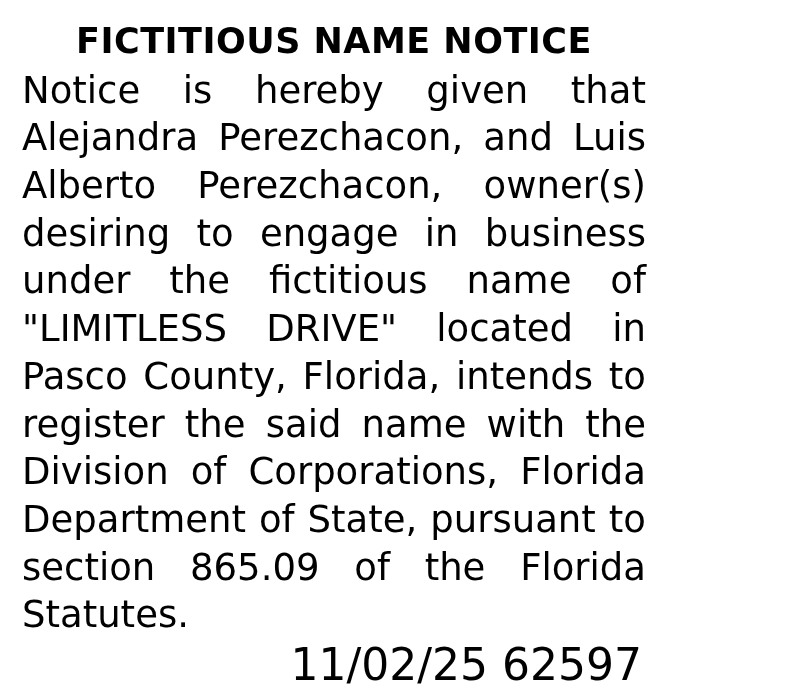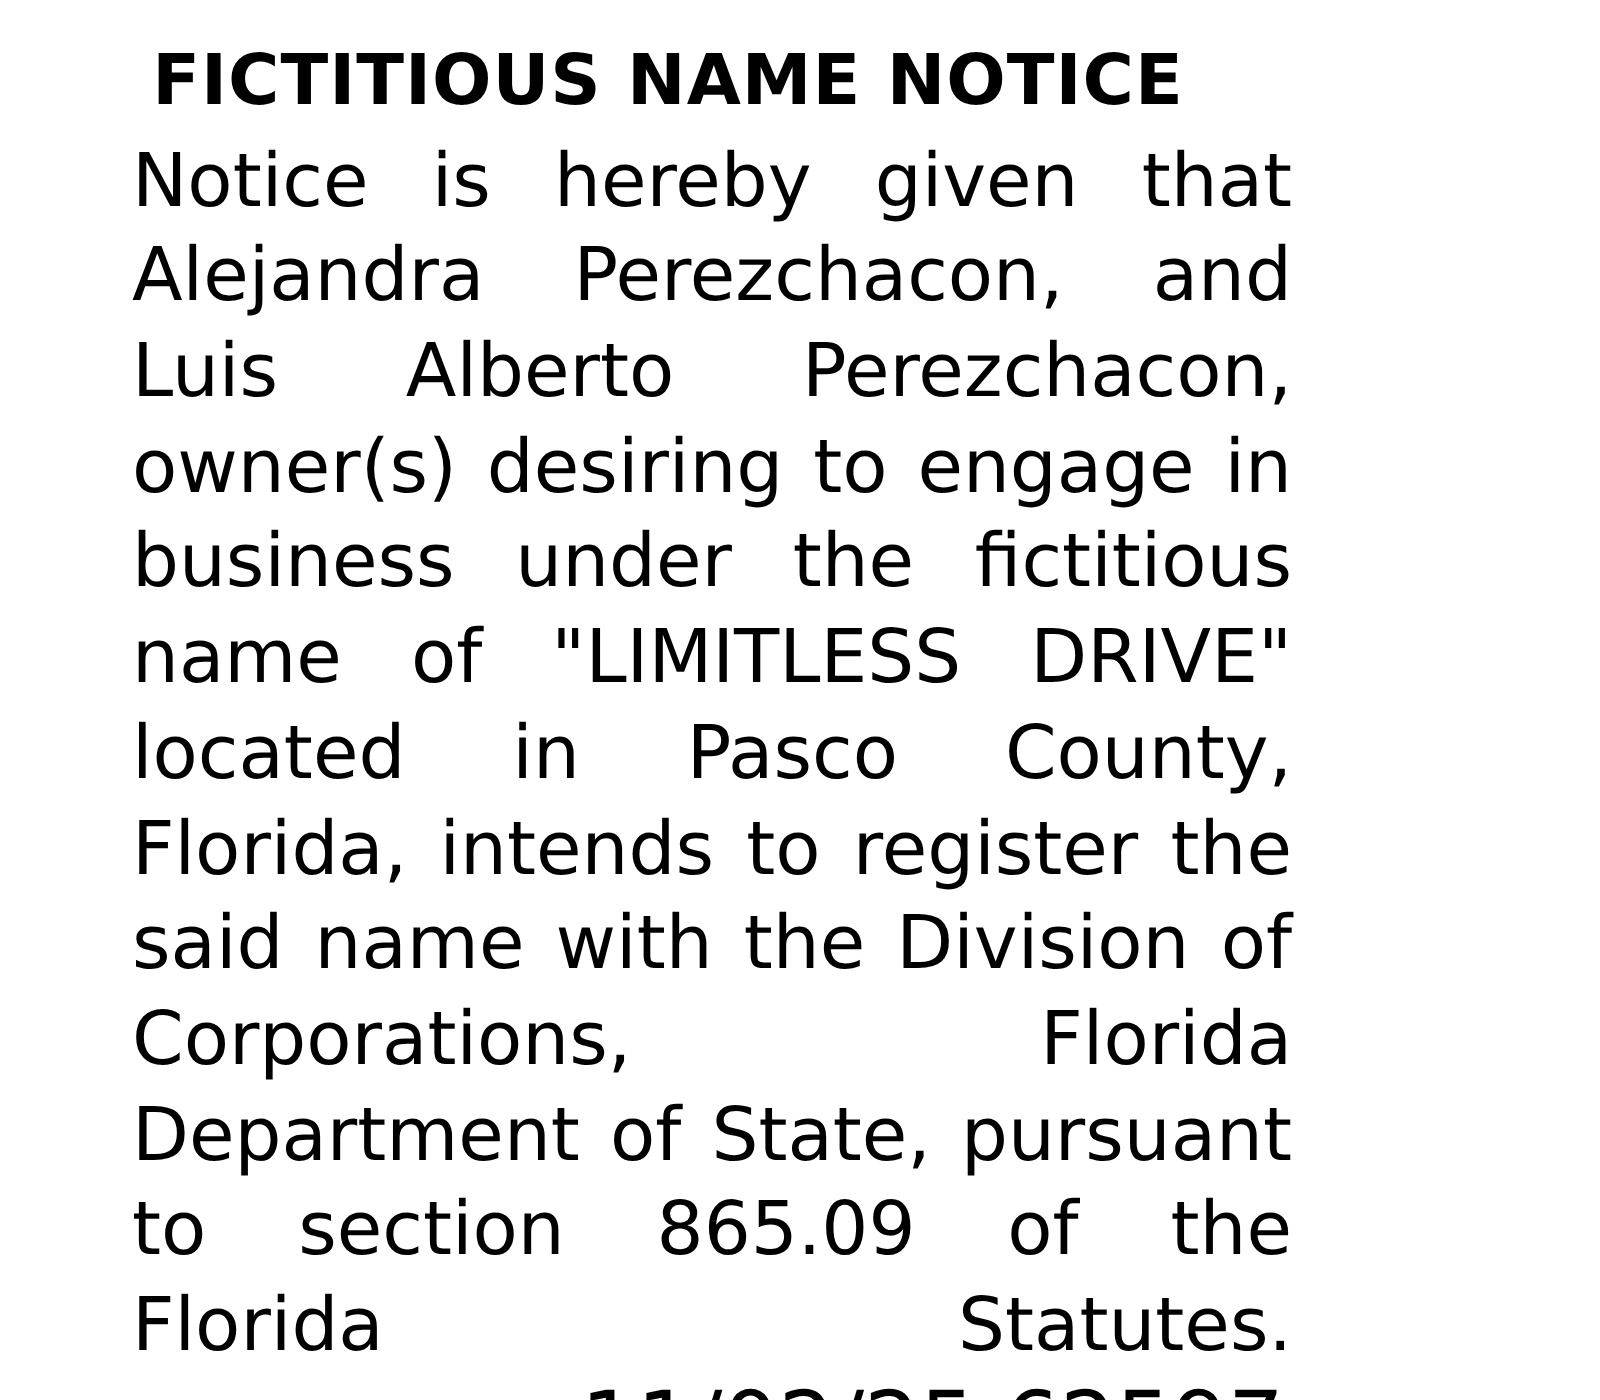--- a/index.html
+++ b/index.html
@@ -30,21 +30,20 @@
     line-height: 1.1;
     margin: 4px 0 6px 0;
   }
   .notice-body {
     font-size: 37px;
     line-height: 1.29;
     text-align: justify;
     text-align-last: justify;
     word-spacing: 0.02em;
     hyphens: manual;
-    margin-left: 44px;
   }
   .notice-footer {
     margin-top: auto;
     text-align: right;
     font-size: 44px;
     line-height: 1.2;
     padding-right: 4px;
     padding-bottom: 4px;
   }
 </style>

